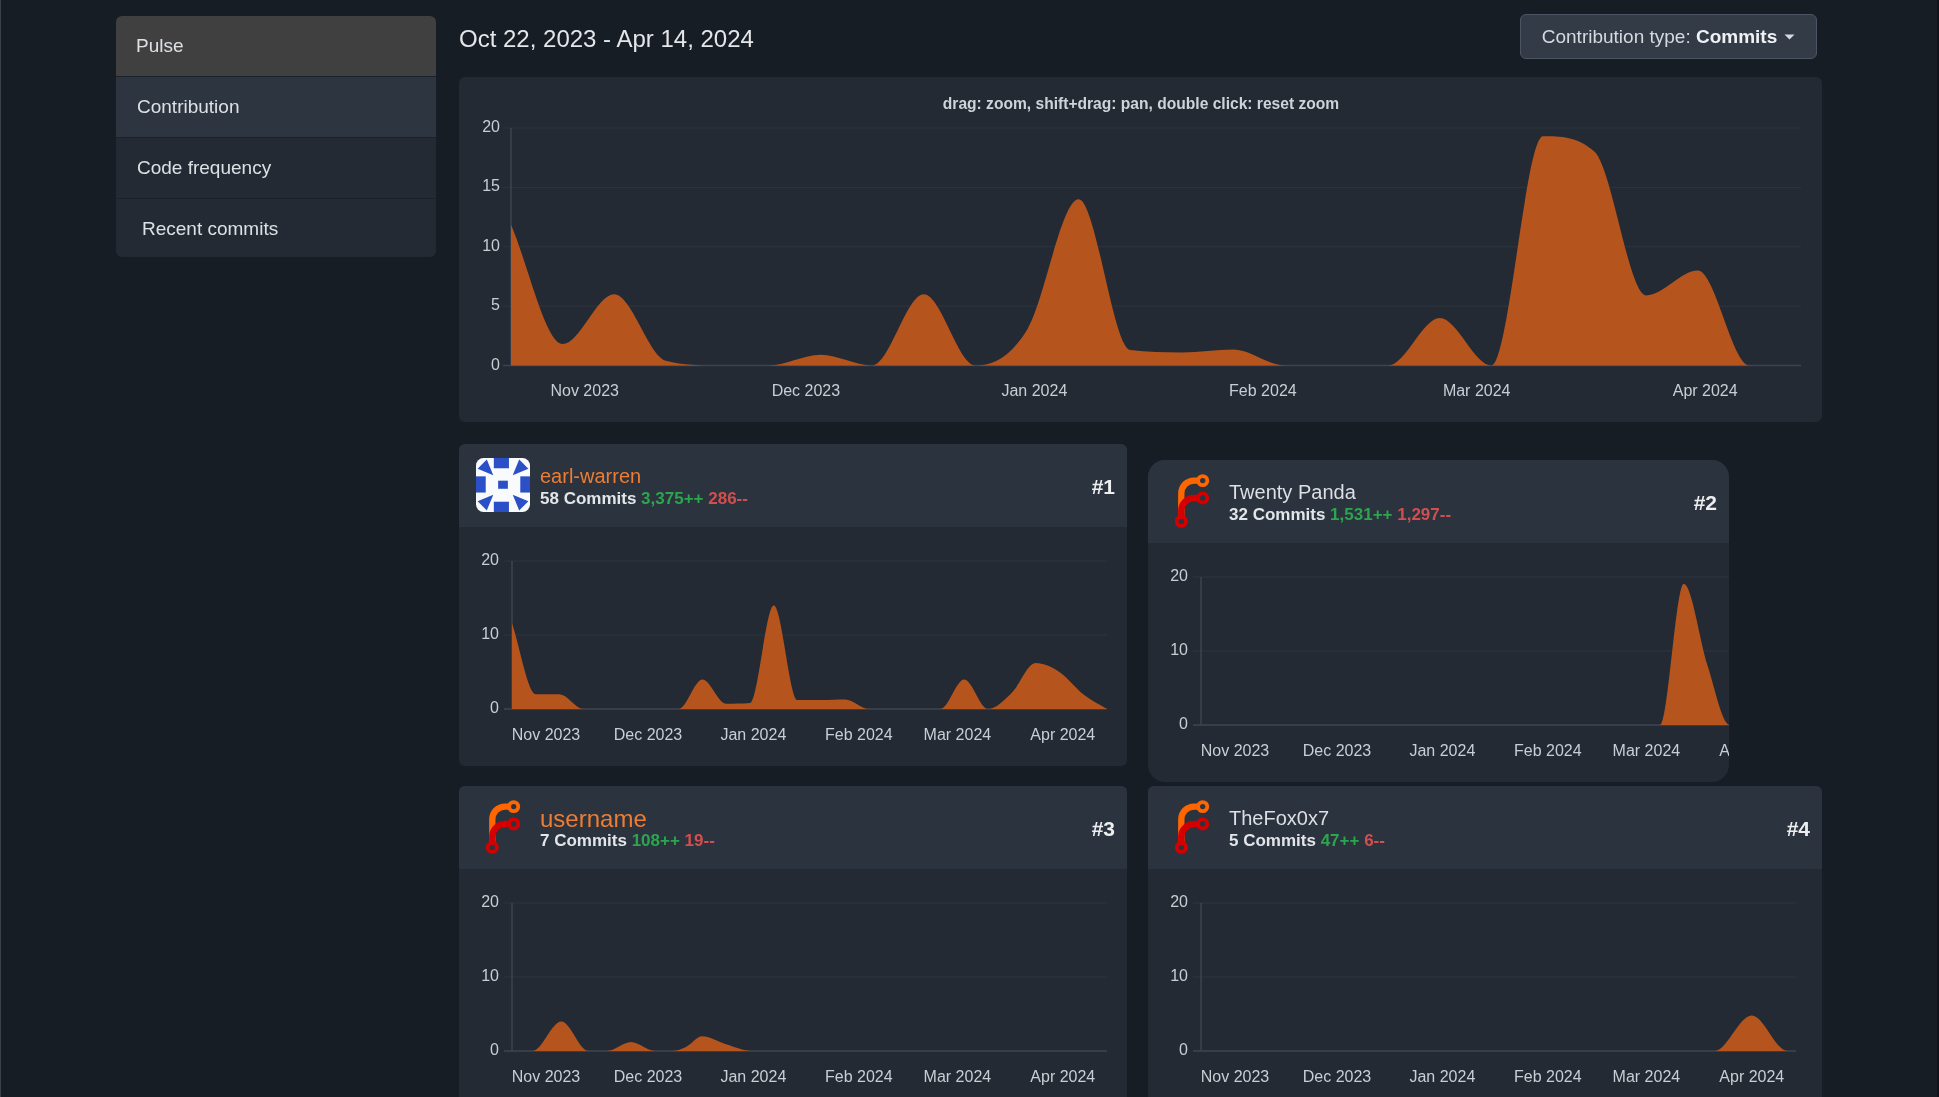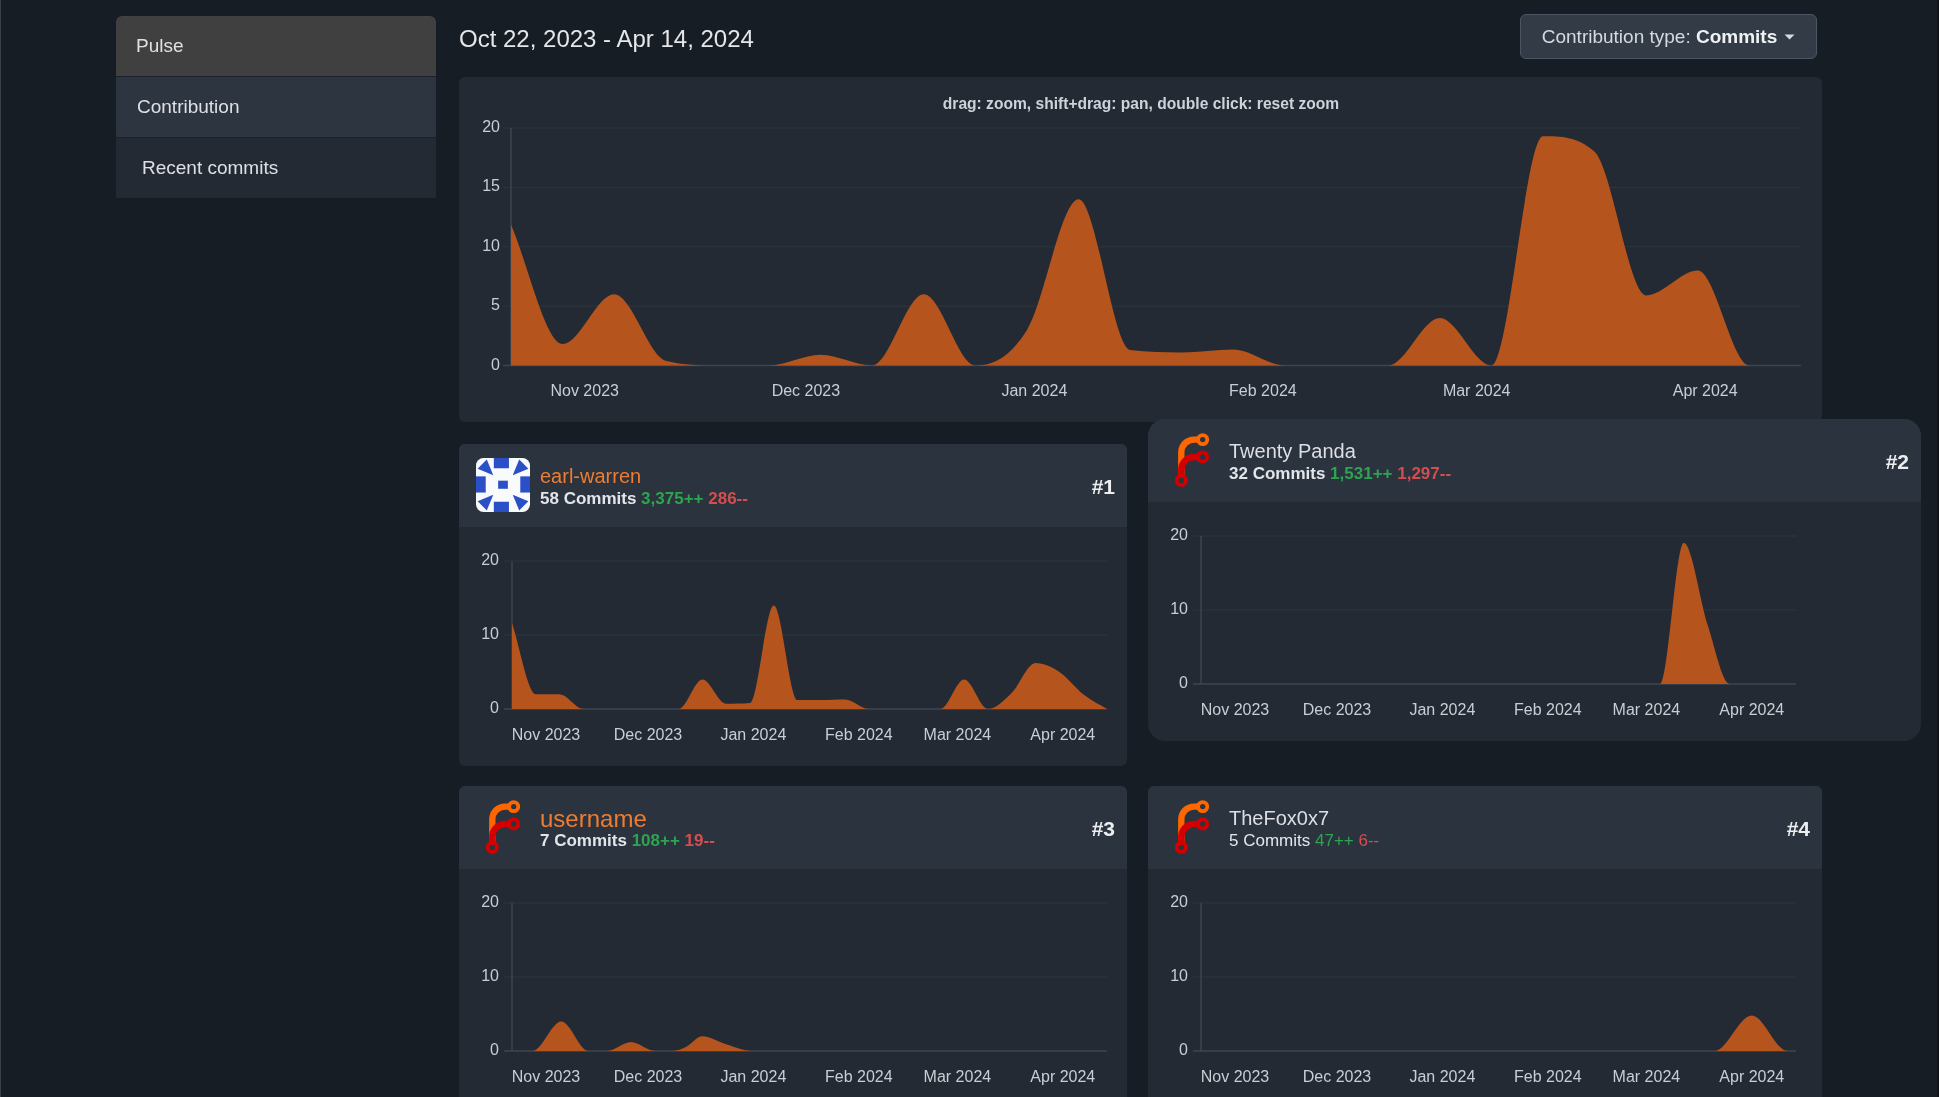--- a/index.html
+++ b/index.html
@@ -4,20 +4,21 @@
 <style>*{margin:0;padding:0;box-sizing:border-box}body{width:1939px;height:1097px;background:#171d25;font-family:"Liberation Sans",sans-serif;overflow:hidden;position:relative}</style>
 </head>
 <body>
 <div style="position:absolute;left:0;top:0;width:1px;height:1097px;background:#39414d">
 </div>
 <div style="position:absolute;right:0;top:0;width:2px;height:1097px;background:#10141a">
 </div>
 <div style="position:absolute;left:116px;top:16px;width:320px;height:241px;border-radius:6px;overflow:hidden">
 <div style="height:60px;background:#404040;display:flex;align-items:center;padding-left:20px;font-size:19px;color:#dde0e4">Pulse</div>
 <div style="height:61px;border-top:1px solid #1b212a;background:#2d3540;display:flex;align-items:center;padding-left:21px;font-size:19px;color:#dde0e4">Contribution</div>
+<div style="height:61px;border-top:1px solid #1b212a;background:#232a34;display:flex;align-items:center;padding-left:21px;font-size:19px;color:#dde0e4">Code frequency</div>
 <div style="height:61px;border-top:1px solid #1b212a;background:#232a34;display:flex;align-items:center;padding-left:26px;font-size:19px;color:#dde0e4">Recent commits</div>
 </div>
 <div style="position:absolute;left:459px;top:25px;font-size:24px;color:#e4e6e9">Oct 22, 2023 - Apr 14, 2024</div>
 <div style="position:absolute;left:1520px;top:14px;width:297px;height:45px;background:#333b47;border:1px solid #4c5563;border-radius:6px;display:flex;align-items:center;justify-content:center;font-size:19px;color:#d6dade">Contribution type:&nbsp;<span style="font-weight:bold;color:#eff1f3">Commits</span>
 <svg width="11" height="6" viewBox="0 0 11 6" style="margin-left:7px">
 <path d="M0.5 0.5 L5.5 5.5 L10.5 0.5 Z" fill="#d6dade"></path>
 </svg>
 </div>
 <div style="position:absolute;left:459px;top:77px;width:1363px;height:345px;background:#232a34;border-radius:6px">
 <svg width="1363" height="345" viewBox="0 0 1363 345" xmlns="http://www.w3.org/2000/svg" style="position:absolute;left:0;top:0">
@@ -88,21 +89,21 @@
 <text x="40.0" y="115.5" fill="#c9ced4" font-size="16" text-anchor="end" dominant-baseline="central" font-family="Liberation Sans, sans-serif">20</text>
 <text x="87.0" y="290.0" fill="#c9ced4" font-size="16" text-anchor="middle" dominant-baseline="central" font-family="Liberation Sans, sans-serif">Nov 2023</text>
 <text x="189.0" y="290.0" fill="#c9ced4" font-size="16" text-anchor="middle" dominant-baseline="central" font-family="Liberation Sans, sans-serif">Dec 2023</text>
 <text x="294.4" y="290.0" fill="#c9ced4" font-size="16" text-anchor="middle" dominant-baseline="central" font-family="Liberation Sans, sans-serif">Jan 2024</text>
 <text x="399.8" y="290.0" fill="#c9ced4" font-size="16" text-anchor="middle" dominant-baseline="central" font-family="Liberation Sans, sans-serif">Feb 2024</text>
 <text x="498.4" y="290.0" fill="#c9ced4" font-size="16" text-anchor="middle" dominant-baseline="central" font-family="Liberation Sans, sans-serif">Mar 2024</text>
 <text x="603.8" y="290.0" fill="#c9ced4" font-size="16" text-anchor="middle" dominant-baseline="central" font-family="Liberation Sans, sans-serif">Apr 2024</text>
 </svg>
 </div>
 </div>
-<div style="position:absolute;left:1148px;top:419px;width:773px;height:322px;background:#232a34;border-radius:17px;overflow:hidden">
+<div style="position:absolute;left:1148px;top:460px;width:581px;height:322px;background:#232a34;border-radius:17px;overflow:hidden">
 <div style="position:absolute;left:0;top:0;width:100%;height:83px;background:#2b333f">
 </div>
 <div style="position:absolute;left:17px;top:14px;width:54px;height:54px">
 <svg width="54" height="54" viewBox="0 0 212 212" xmlns="http://www.w3.org/2000/svg">
 <g transform="translate(6,6)" fill="none">
 <path d="M58 168V70a50 50 0 0 1 50-50h20" stroke="#f60" stroke-width="25"></path>
 <path d="M58 168v-30a50 50 0 0 1 50-50h20" stroke="#d40000" stroke-width="25"></path>
 <circle cx="142" cy="20" r="18" stroke="#f60" stroke-width="15"></circle>
 <circle cx="142" cy="88" r="18" stroke="#d40000" stroke-width="15"></circle>
 <circle cx="58" cy="180" r="18" stroke="#d40000" stroke-width="15"></circle>
@@ -187,21 +188,21 @@
 <g transform="translate(6,6)" fill="none">
 <path d="M58 168V70a50 50 0 0 1 50-50h20" stroke="#f60" stroke-width="25"></path>
 <path d="M58 168v-30a50 50 0 0 1 50-50h20" stroke="#d40000" stroke-width="25"></path>
 <circle cx="142" cy="20" r="18" stroke="#f60" stroke-width="15"></circle>
 <circle cx="142" cy="88" r="18" stroke="#d40000" stroke-width="15"></circle>
 <circle cx="58" cy="180" r="18" stroke="#d40000" stroke-width="15"></circle>
 </g>
 </svg>
 </div>
 <div style="position:absolute;left:81px;top:22px;font-size:20px;color:#dcdfe3;line-height:21px">TheFox0x7</div>
-<div style="position:absolute;left:81px;top:45px;font-size:17px;font-weight:normal;line-height:19px;color:#e3e6e9">5 Commits <span style="color:#2da44e">47++</span> <span style="color:#d34f4f">6--</span>
+<div style="position:absolute;left:81px;top:45px;font-size:17px;font-weight:bold;line-height:19px;color:#e3e6e9">5 Commits <span style="color:#2da44e">47++</span> <span style="color:#d34f4f">6--</span>
 </div>
 <div style="position:absolute;right:12px;top:31px;font-size:21px;font-weight:bold;color:#eceef0">#4</div>
 <div style="position:absolute;left:0;top:83px;width:100%;height:239px">
 <div style="position:relative;width:100%;height:100%">
 </div>
 </div>
 <div style="position:absolute;left:0;top:0;width:100%;height:100%;pointer-events:none">
 <svg width="674" height="322" viewBox="0 0 674 322" xmlns="http://www.w3.org/2000/svg" style="position:absolute;left:0;top:0">
 <line x1="45.0" y1="265.0" x2="648.0" y2="265.0" stroke="#2d353f" stroke-width="1"></line>
 <line x1="45.0" y1="191.0" x2="648.0" y2="191.0" stroke="#2d353f" stroke-width="1"></line>

